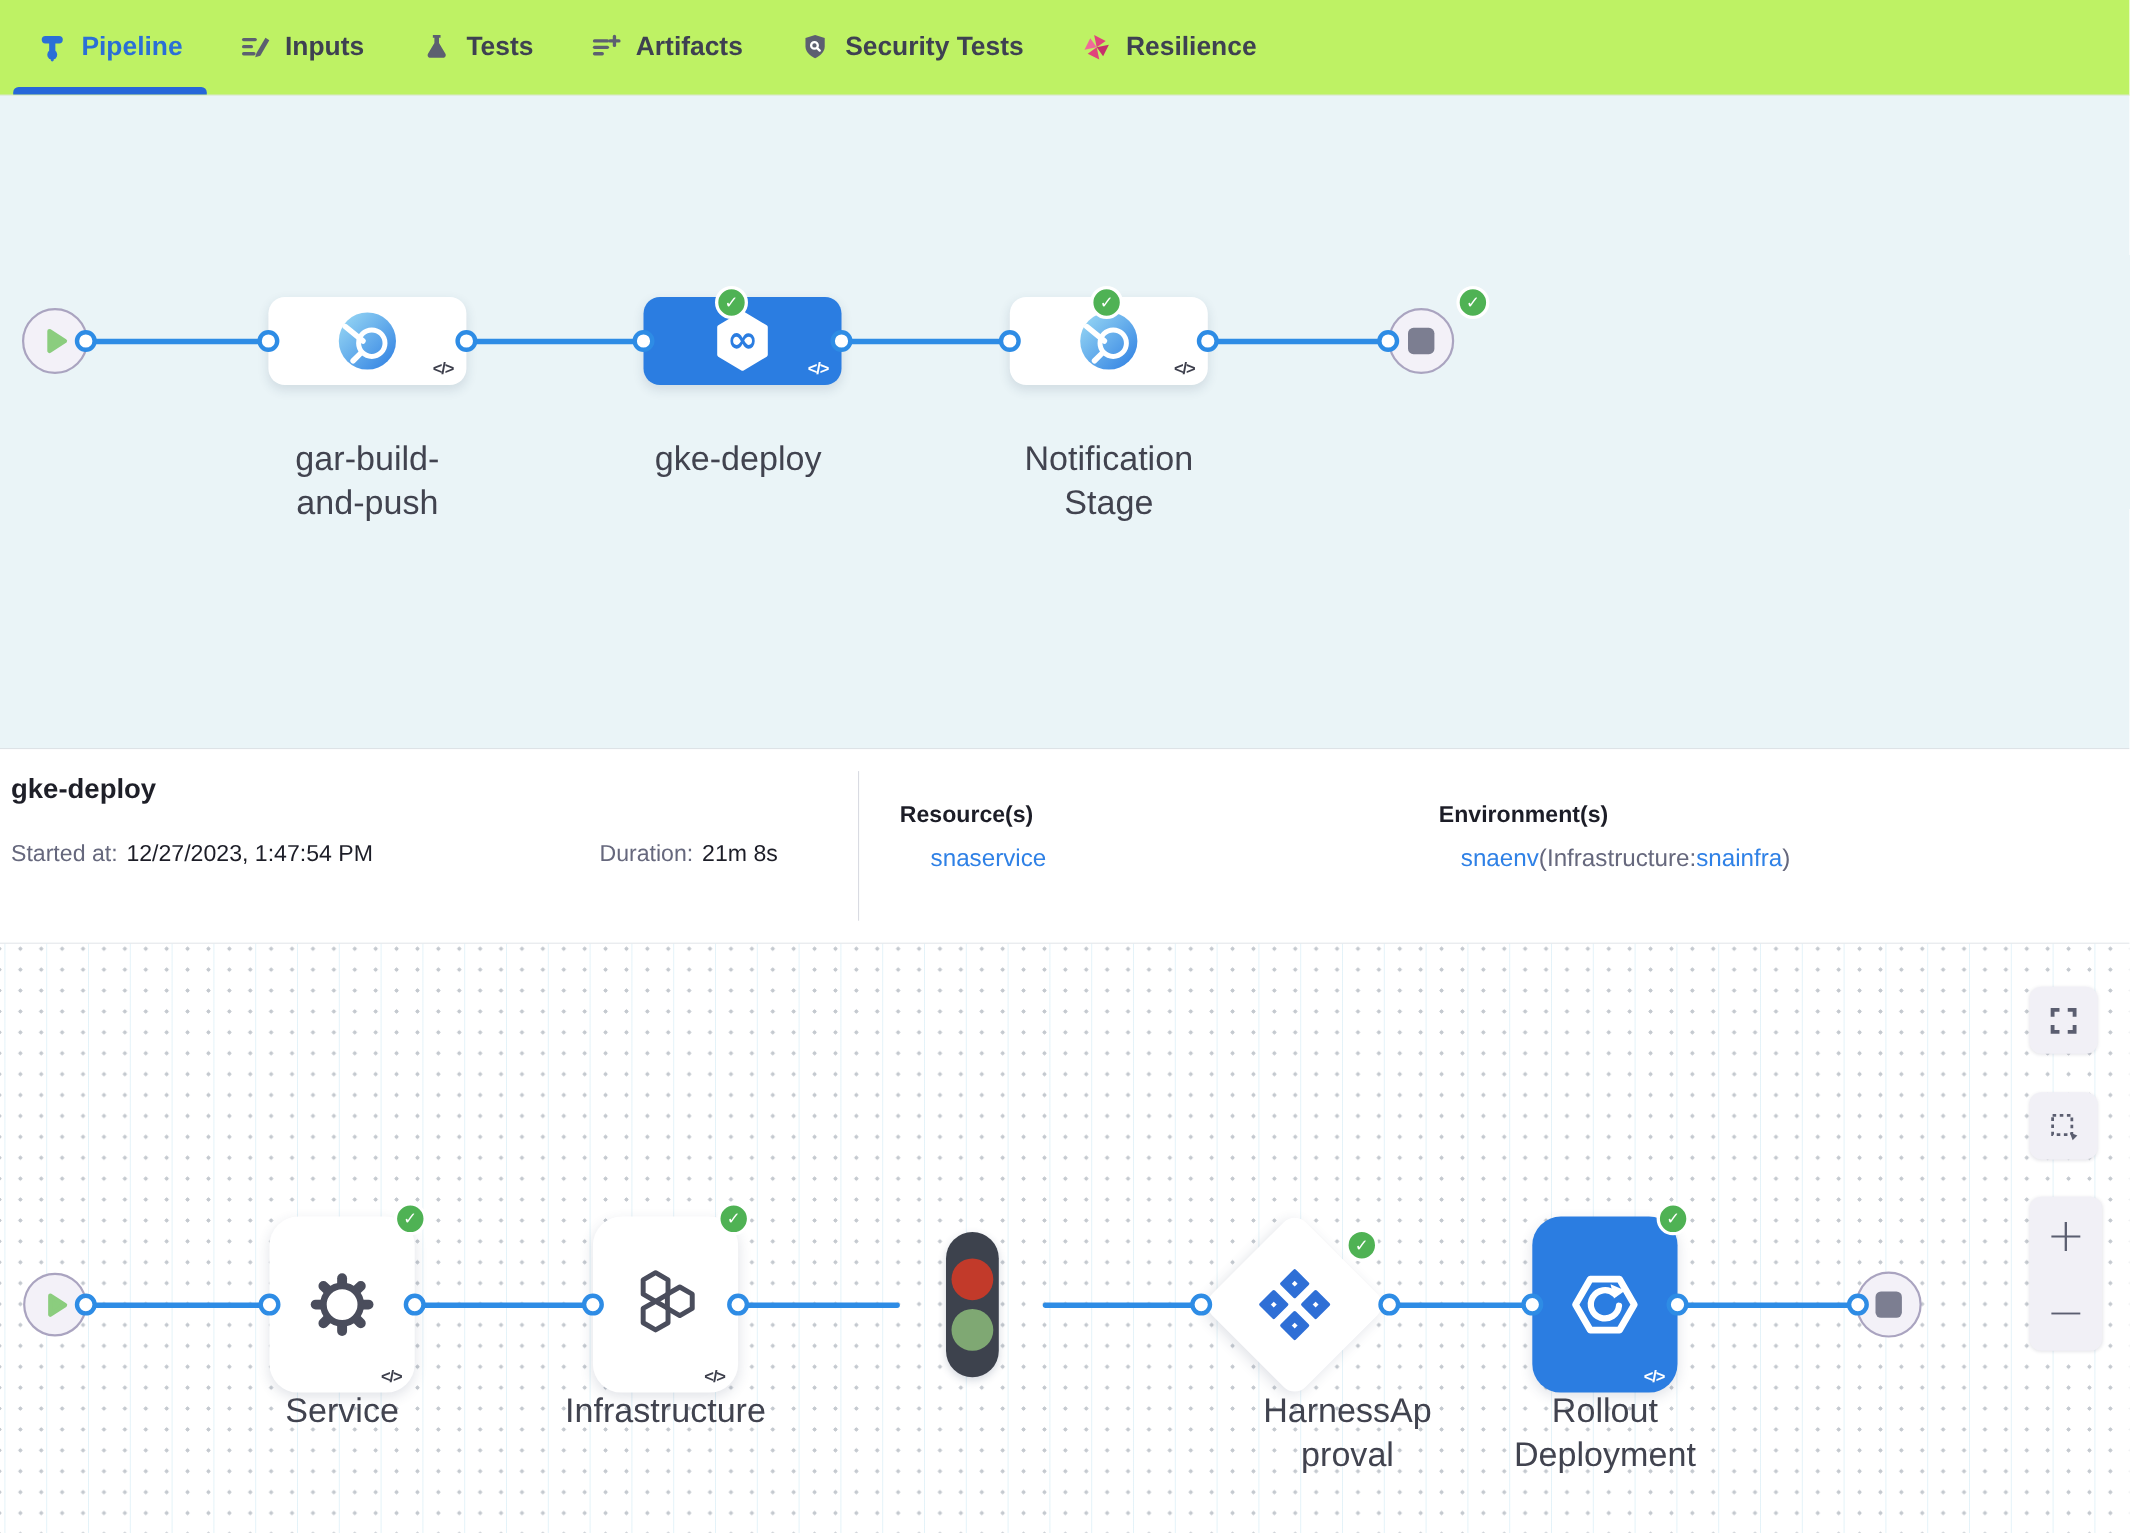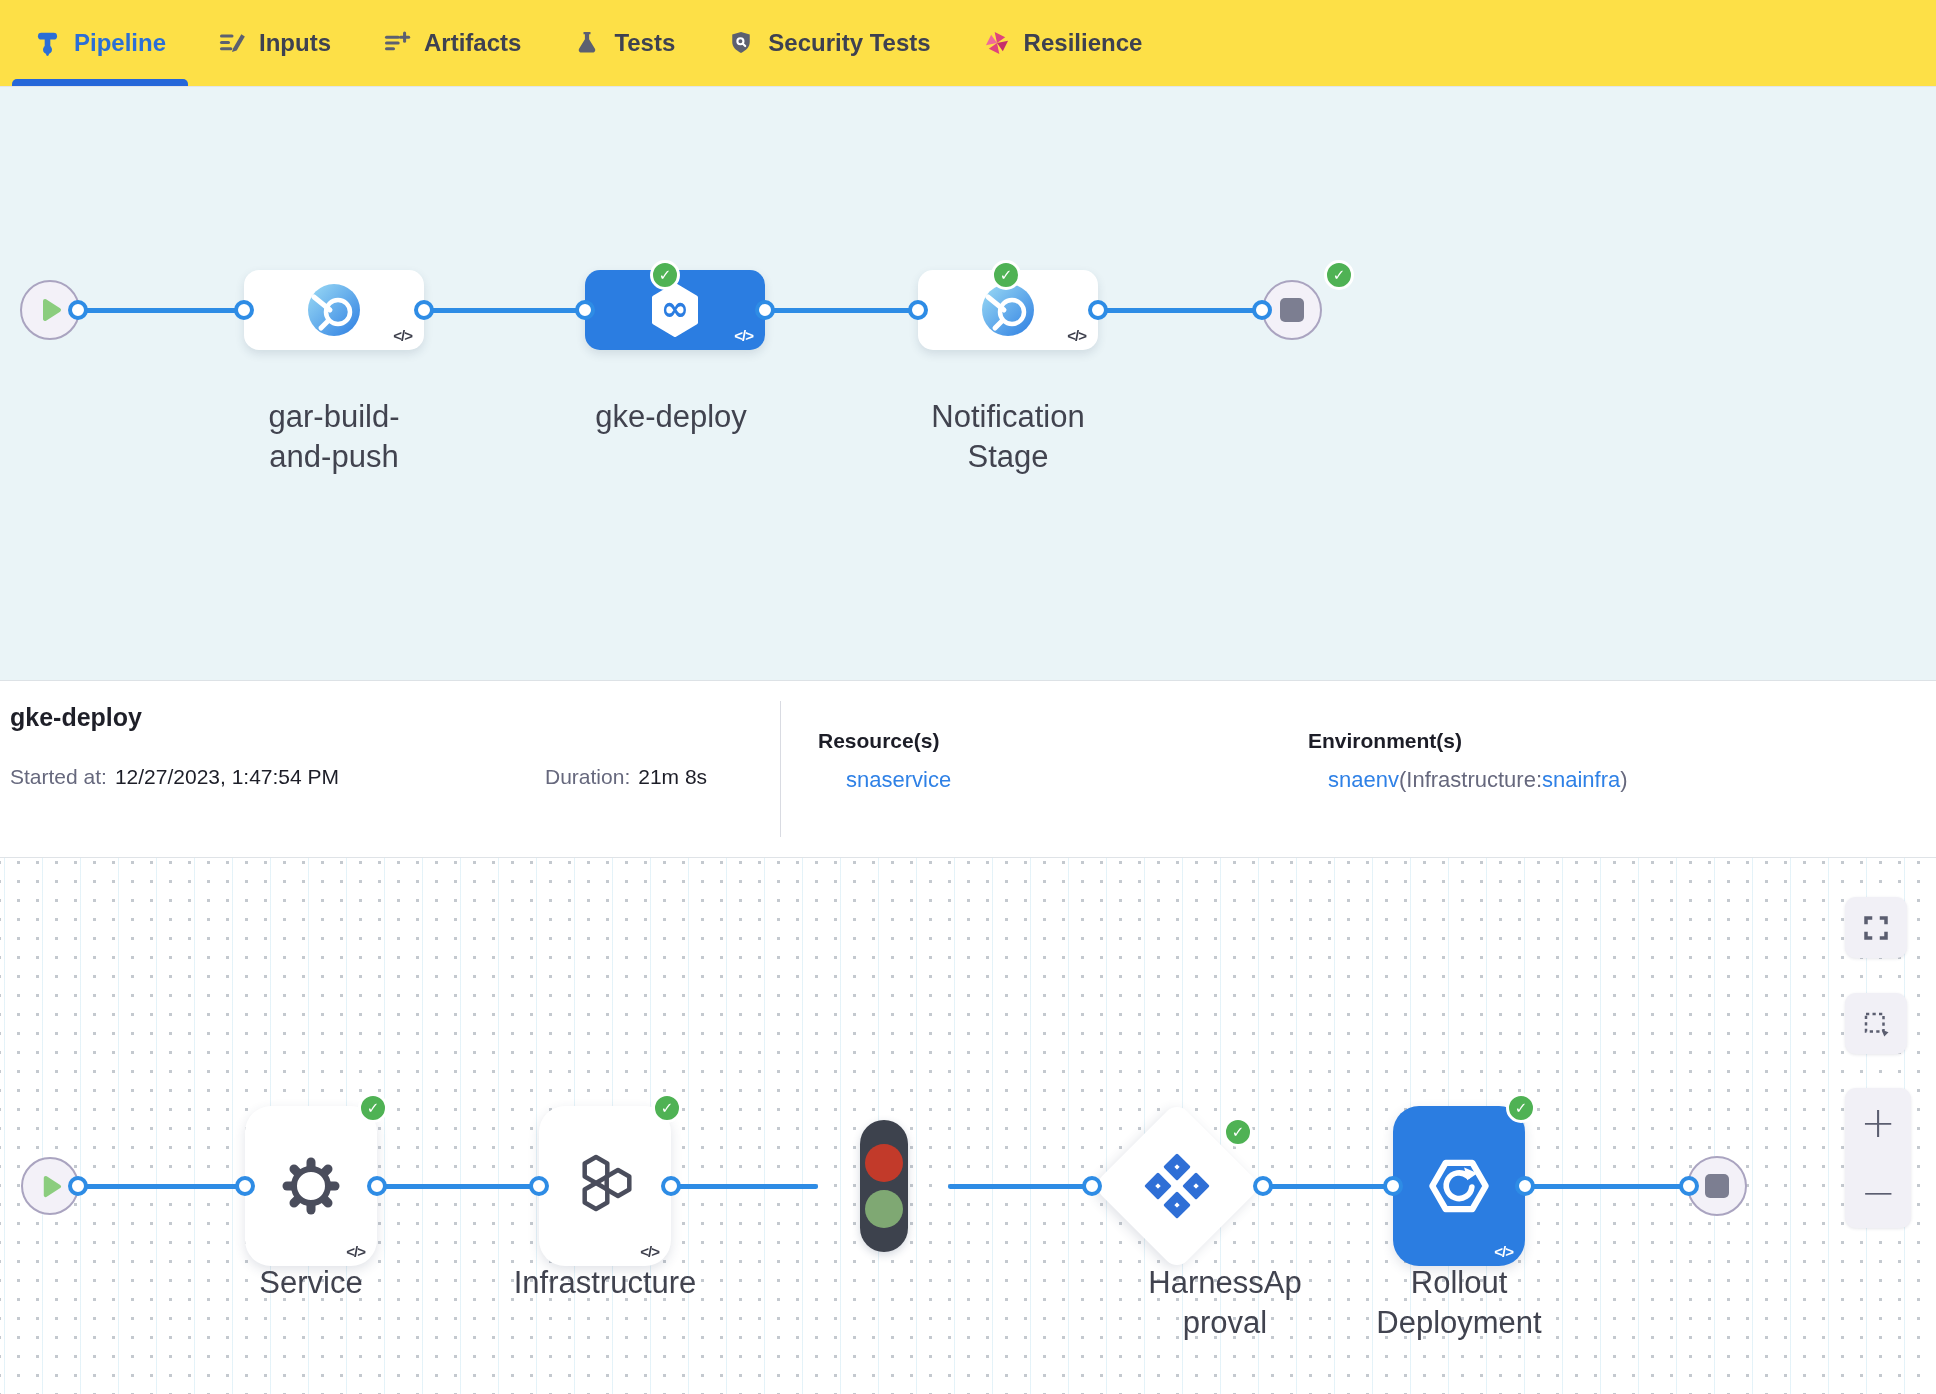--- a/index.html
+++ b/index.html
@@ -1,20 +1,20 @@
 <!DOCTYPE html>
 <html><head>
 <meta charset="utf-8">
 <style>
   * { margin:0; padding:0; box-sizing:border-box; }
   html,body { width:1936px; height:1394px; overflow:hidden;
     font-family:"Liberation Sans","DejaVu Sans",sans-serif; background:#fff; }
 
   
-  .tabbar { height:87px; background:#fde047; border-bottom:1px solid #e2e5e9;
+  .tabbar { height:87px; background:#bef264; border-bottom:1px solid #e2e5e9;
     display:flex; align-items:stretch; padding-left:8px; }
   .tab { position:relative; display:flex; align-items:center; gap:13px;
     padding:0 26px; cursor:pointer; font-size:24px; font-weight:600; color:#3e4151; }
   .tab svg { flex:0 0 auto; }
   .tab.active { color:#2b6fd6; }
   .tab-underline { position:absolute; left:4px; right:4px; bottom:0; height:7px;
     background:#2667d9; border-radius:5px 5px 0 0; }
 
   
   .stage-canvas { position:relative; height:593px; background:#eaf4f7; overflow:hidden; }
@@ -110,35 +110,35 @@
         <line x1="3" y1="6" x2="12" y2="6"></line>
           <line x1="3" y1="11.5" x2="9" y2="11.5"></line>
           <line x1="3" y1="17" x2="11" y2="17"></line>
       </g>
       <polygon points="13,16.5 20,4.5 23,6.5 16,18.5 12,19.8" fill="#5c6070"></polygon>
     </svg>
     <span>Inputs</span>
   </div>
   <div class="tab">
     <svg width="28" height="28" viewBox="0 0 24 24">
+      <path d="M9 2.5h6v2h-1.2v4.2l5 8.3c.8 1.4-.2 3.2-1.8 3.2H7c-1.6 0-2.6-1.8-1.8-3.2l5-8.3V4.5H9z" fill="#5c6070"></path>
+    </svg>
+    <span>Tests</span>
+  </div>
+  <div class="tab">
+    <svg width="28" height="28" viewBox="0 0 24 24">
       <g stroke="#5c6070" stroke-width="2.6" stroke-linecap="round">
         <line x1="3" y1="7" x2="13" y2="7"></line>
           <line x1="3" y1="12" x2="13" y2="12"></line>
           <line x1="3" y1="17" x2="9" y2="17"></line>
         <line x1="18.5" y1="3.5" x2="18.5" y2="10.5"></line>
           <line x1="15" y1="7" x2="22" y2="7"></line>
       </g>
     </svg>
     <span>Artifacts</span>
-  </div>
-  <div class="tab">
-    <svg width="28" height="28" viewBox="0 0 24 24">
-      <path d="M9 2.5h6v2h-1.2v4.2l5 8.3c.8 1.4-.2 3.2-1.8 3.2H7c-1.6 0-2.6-1.8-1.8-3.2l5-8.3V4.5H9z" fill="#5c6070"></path>
-    </svg>
-    <span>Tests</span>
   </div>
   <div class="tab">
     <svg width="28" height="28" viewBox="0 0 24 24">
       <path d="M12 2.5l7.5 2.3v6.4c0 4.3-3.2 7.3-7.5 9.3-4.3-2-7.5-5-7.5-9.3V4.8z" fill="#5c6070"></path>
       <circle cx="11.5" cy="10.5" r="2.6" fill="none" stroke="#fff" stroke-width="1.8"></circle>
       <line x1="13.6" y1="12.6" x2="15.6" y2="14.6" stroke="#fff" stroke-width="1.8" stroke-linecap="round"></line>
     </svg>
     <span>Security Tests</span>
   </div>
   <div class="tab">

